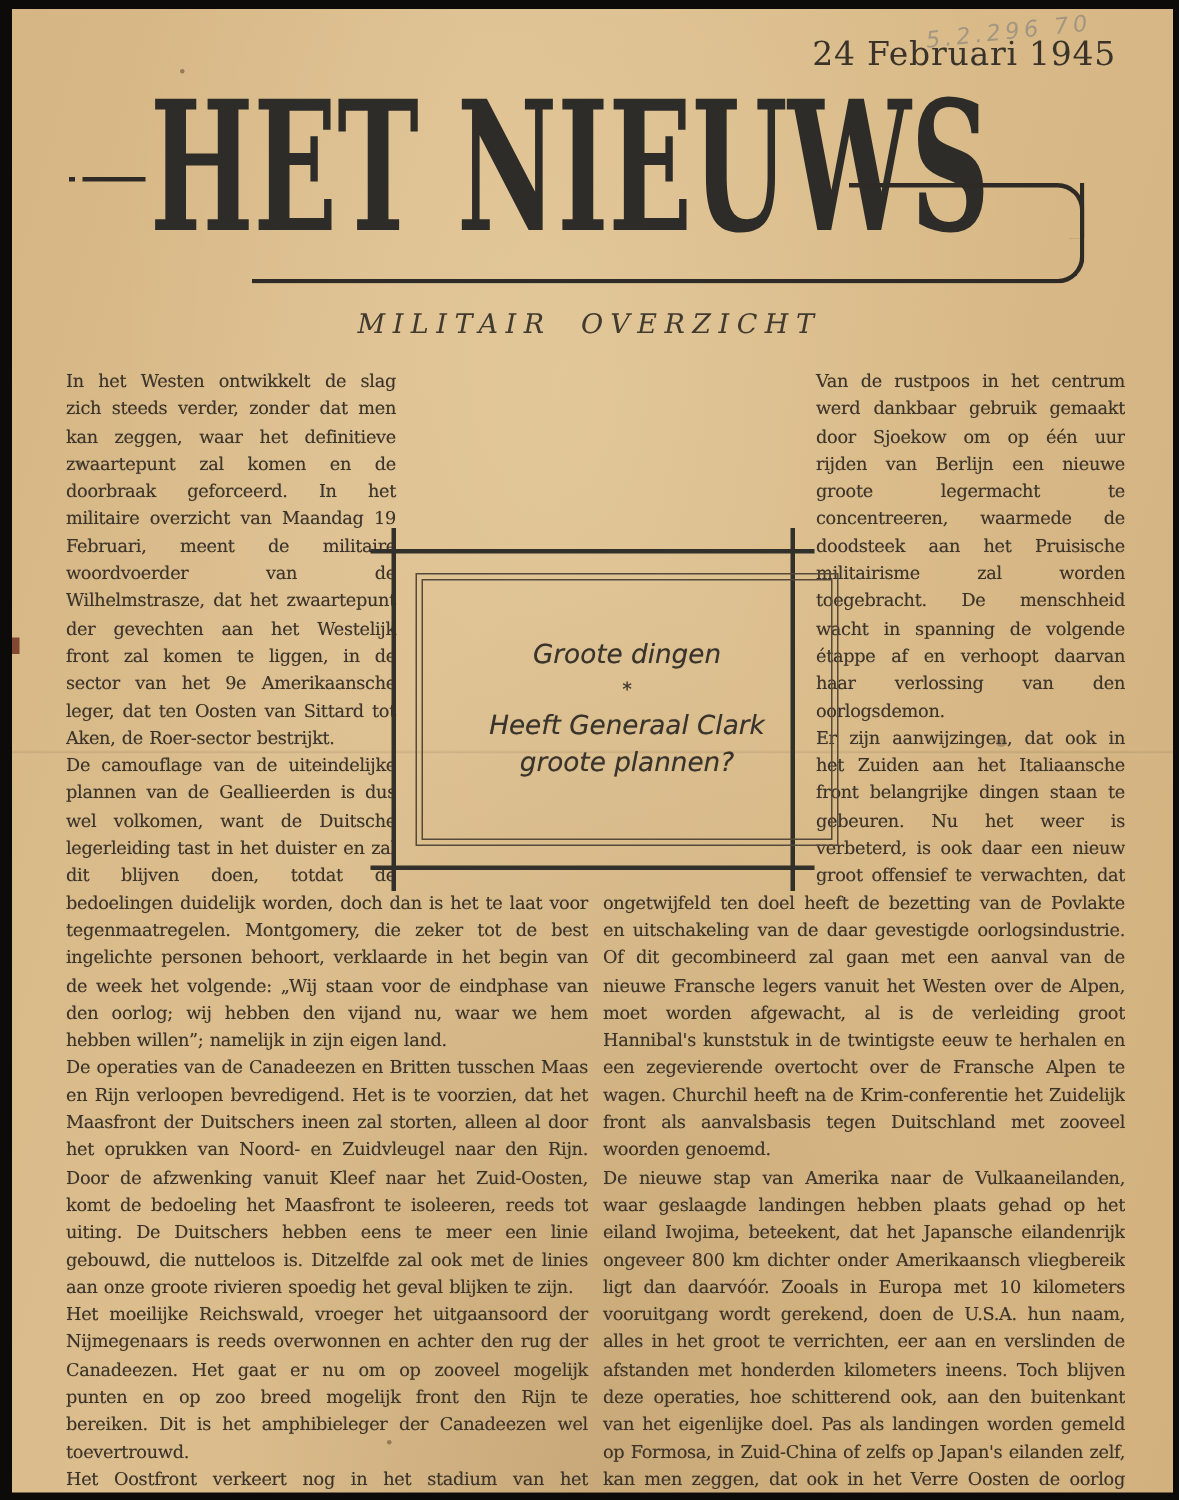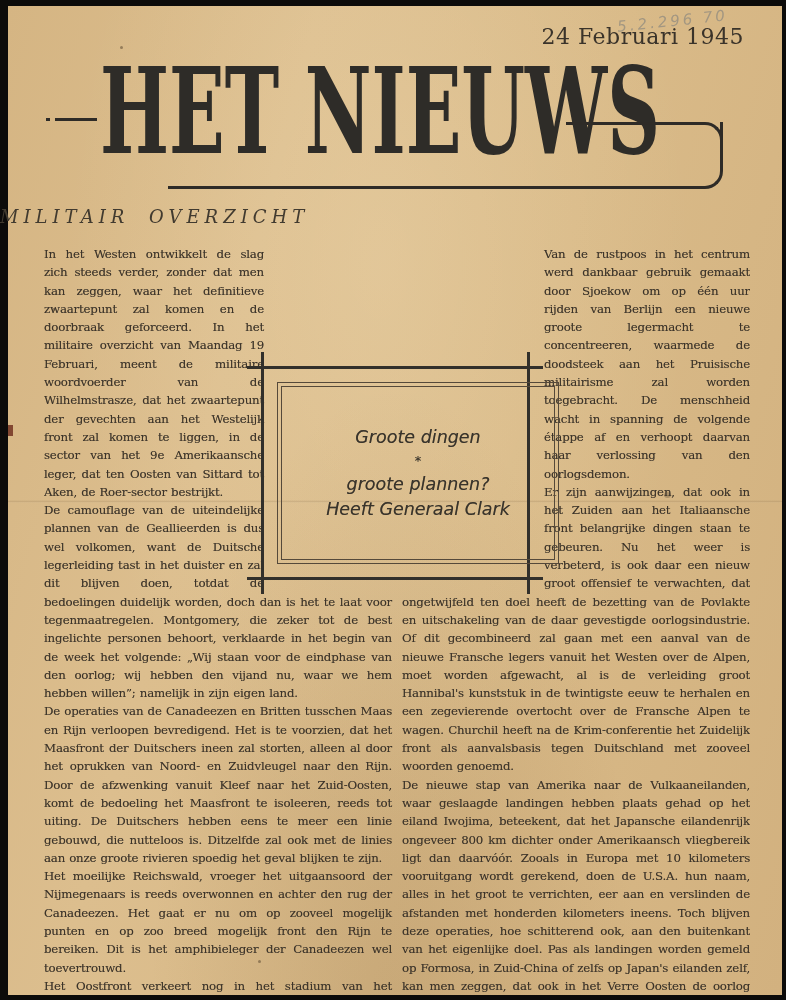--- a/index.html
+++ b/index.html
@@ -54,20 +54,21 @@
     border-bottom-right-radius:18px;
   }
   .bracket-b{
     position:absolute;left:566px;top:122px;width:154px;height:34px;
     border-top:3px solid #2e2b27;border-right:3px solid #2e2b27;
     border-top-right-radius:18px;
   }
 
   .section-heading{
     position:absolute;top:206px;left:0;width:786px;
+    text-align:center;
     font-style:italic;
     font-size:18px;letter-spacing:5px;word-spacing:9px;
     color:#413a2f;
   }
 
   .article{
     position:absolute;left:44px;top:245px;width:706px;height:748px;
     display:flex;gap:10px;
     overflow:hidden;
   }
@@ -155,16 +156,16 @@
   <div class="frame-line fl-top"></div>
   <div class="frame-line fl-bottom"></div>
   <div class="frame-line fl-left"></div>
   <div class="frame-line fl-right"></div>
 
   <div class="callout">
     <div class="callout-frame1"></div>
     <div class="callout-frame2"></div>
     <div class="callout-text">Groote dingen</div>
     <div class="callout-text callout-star">*</div>
+    <div class="callout-text">Heeft Generaal Clark</div>
     <div class="callout-text">groote plannen?</div>
-    <div class="callout-text">Heeft Generaal Clark</div>
   </div>
 </div>
 
 </body></html>

